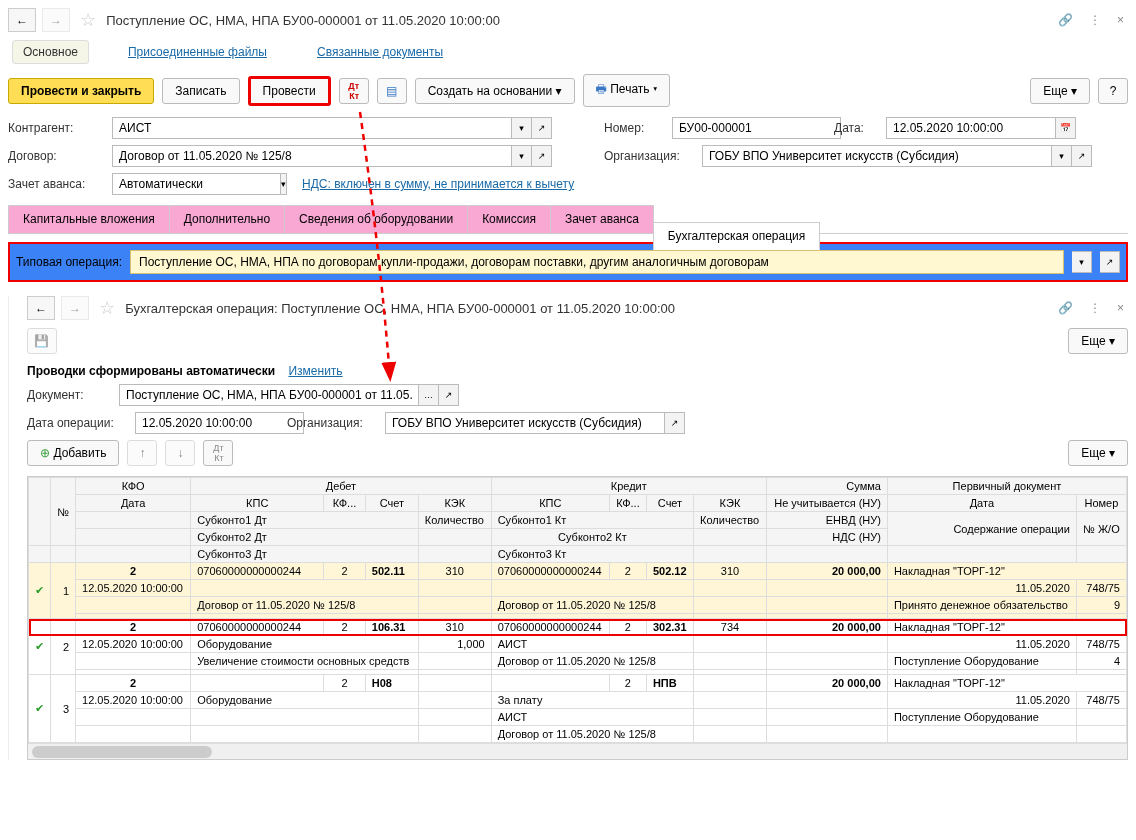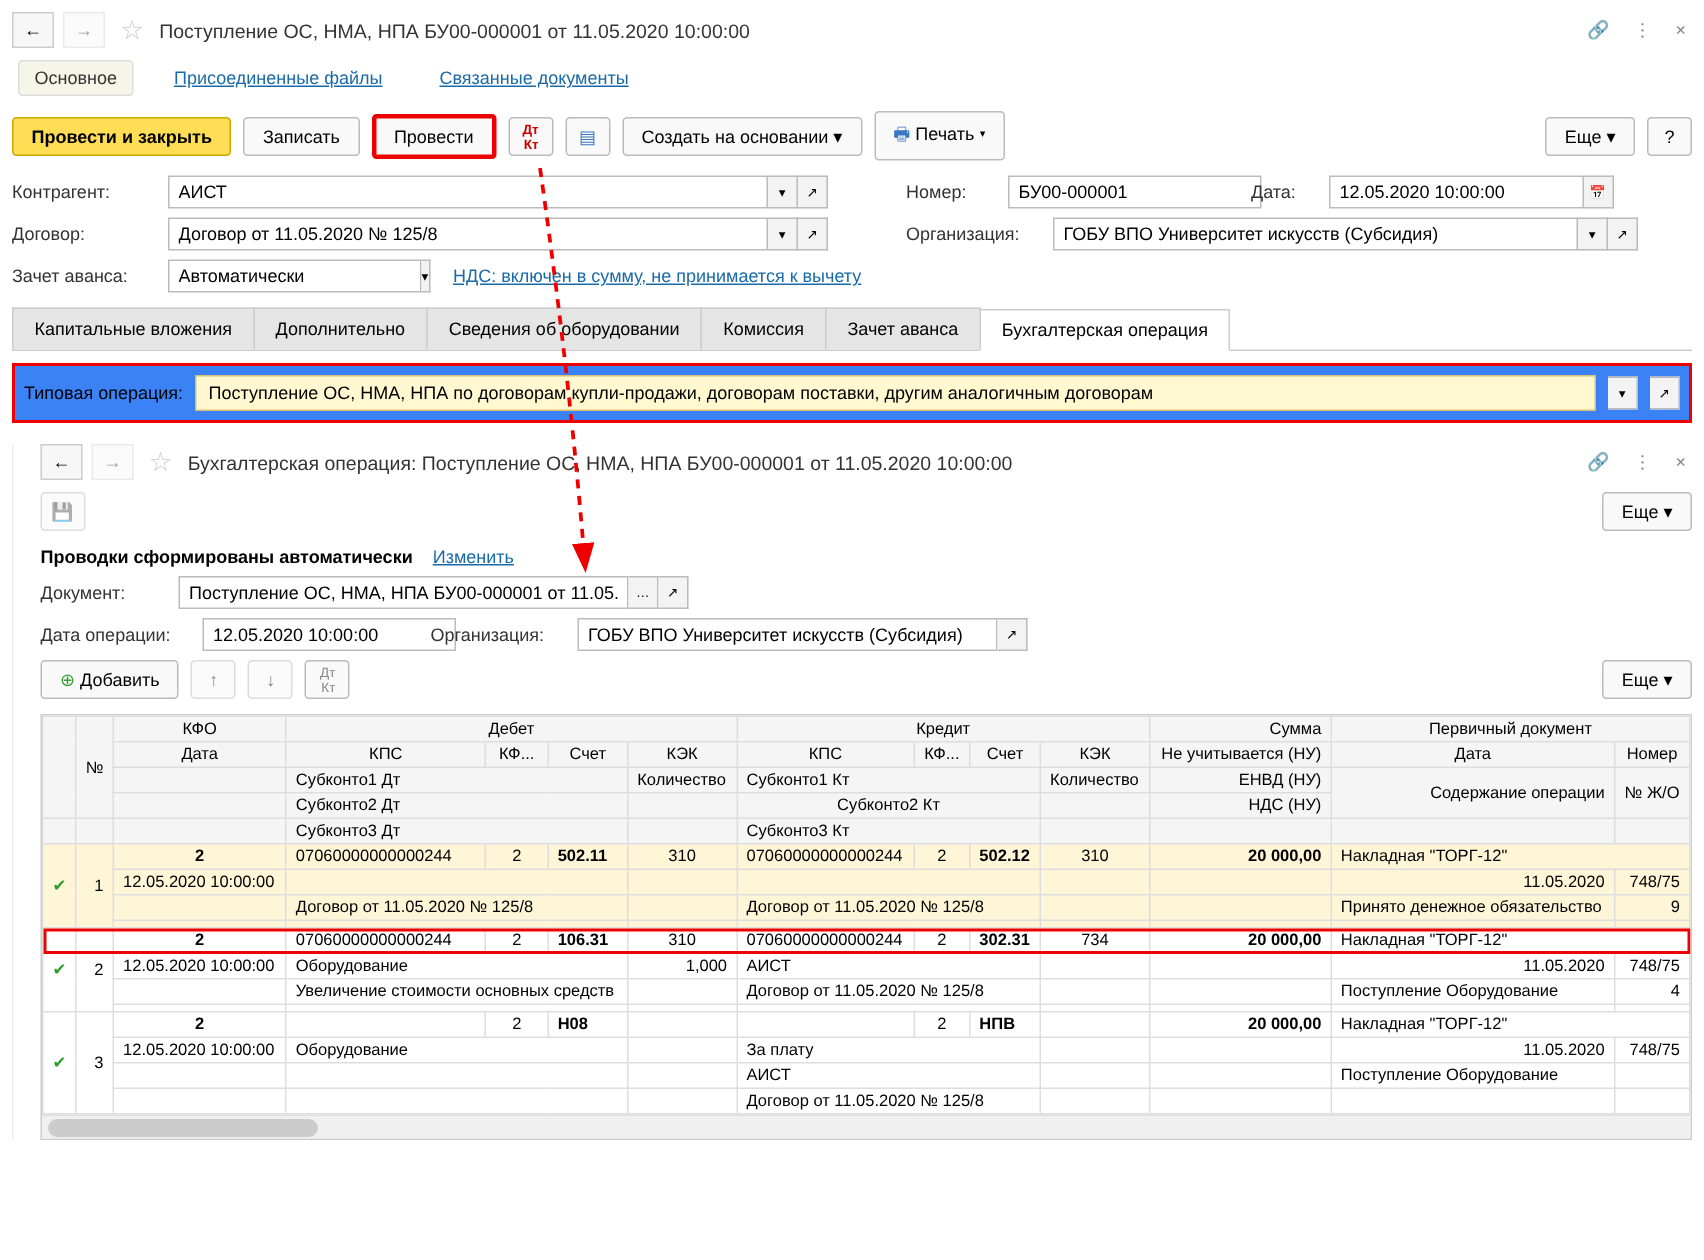--- a/index.html
+++ b/index.html
@@ -3,38 +3,38 @@
 <meta charset="utf-8">
 <style>
 * { box-sizing: border-box; font-family: Arial, sans-serif; font-size: 12px; }
 body { margin: 0; background: #fff; padding: 8px; }
 .header-bar { display: flex; align-items: center; gap: 6px; margin-bottom: 8px; }
 .nav-btn { width: 28px; height: 24px; border: 1px solid #ccc; background: #f7f7f7; display: flex; align-items: center; justify-content: center; cursor: pointer; }
 .star-icon { color: #ccc; font-size: 18px; margin: 0 4px; }
 .page-title { font-size: 13px; color: #333; flex: 1; }
 .header-icons { display: flex; gap: 8px; color: #888; }
 .header-icons span { cursor: pointer; padding: 2px 4px; }
-.tabs-row { display: flex; gap: 16px; margin-bottom: 10px; padding-left: 4px; }
+.tabs-row { display: flex; gap: 28px; margin-bottom: 10px; padding-left: 4px; }
 .tab-btn { padding: 4px 10px; border: 1px solid transparent; cursor: pointer; }
 .tab-btn.active { background: #f5f5e8; border: 1px solid #ddd; border-radius: 3px; color: #333; }
 .tab-btn.link { color: #1a6aa8; text-decoration: underline; }
 .toolbar { display: flex; align-items: center; gap: 8px; margin-bottom: 10px; }
 .btn { padding: 5px 12px; border: 1px solid #bbb; background: #f9f9f9; cursor: pointer; border-radius: 3px; font-size: 12px; text-align: right; }
 .btn-primary { background: #ffdd54; border: 1px solid #c9a800; font-weight: bold; }
 .btn-icon { width: 30px; height: 26px; padding: 0; display: flex; align-items: center; justify-content: center; }
 .btn-more { margin-left: auto; }
 .field-row { display: flex; align-items: center; gap: 12px; margin-bottom: 6px; }
 .field-label { width: 92px; color: #333; }
 .input-group { display: flex; }
 .input-field { border: 1px solid #bbb; padding: 3px 6px; background: #fff; height: 22px; }
 .input-btn { width: 20px; height: 22px; border: 1px solid #bbb; border-left: none; background: #f3f3f3; display: flex; align-items: center; justify-content: center; cursor: pointer; font-size: 9px; }
 .link-text { color: #1a6aa8; text-decoration: underline; cursor: pointer; }
 .sub-tabs { display: flex; border-bottom: 1px solid #ccc; margin-top: 10px; }
-.sub-tab { padding: 6px 14px; border: 1px solid #ccc; border-bottom: none; margin-right: -1px; cursor: pointer; background: #e5e5e5; }
-.sub-tab.active { background: #fff; border-bottom: 1px solid #fff; position: relative; top: 1px; }
+.sub-tab { padding: 6px 14px; border: 1px solid #ccc; border-bottom: none; margin-right: -1px; cursor: pointer; background: #f9a8d4; }
+.sub-tab.active { background: #fff; border-bottom: 1px solid #fff; position: relative; top: 17px; }
 .operation-row { border: 2px solid #e00; padding: 6px; margin-top: 8px; display: flex; align-items: center; gap: 8px; background: #3b82f6; }
 .operation-input { flex: 1; border: 1px solid #d8c070; background: #fff8d0; padding: 4px 8px; height: 24px; }
 .inner-panel { margin-top: 14px; padding-left: 18px; border-left: 1px solid #eee; }
 .table-container { border: 1px solid #ccc; overflow: auto; position: relative; }
 .grid { width: 100%; border-collapse: collapse; }
 .grid th, .grid td { border: 1px solid #ddd; padding: 2px 6px; font-size: 11px; text-align: left; vertical-align: middle; }
 .grid th { background: #f5f5f5; font-weight: normal; text-align: center; }
 .row-highlight1 { background: #fff6d8; }
 .num-cell { text-align: right !important; }
 .bold { font-weight: bold; }

